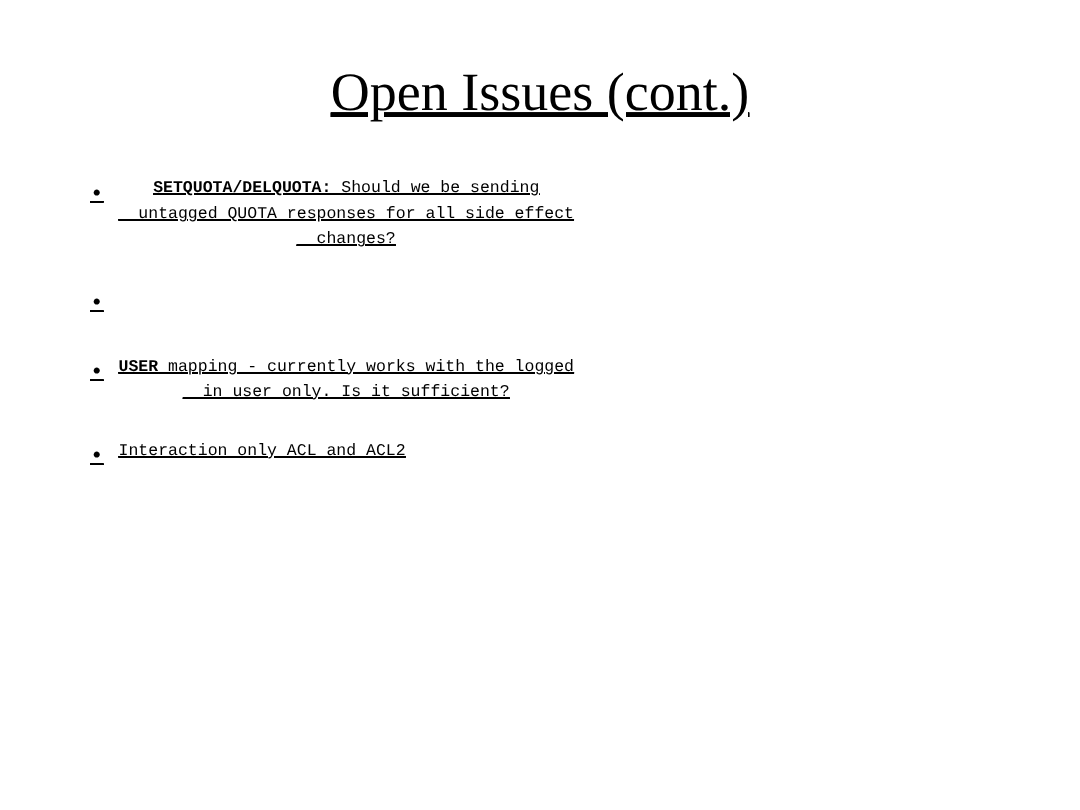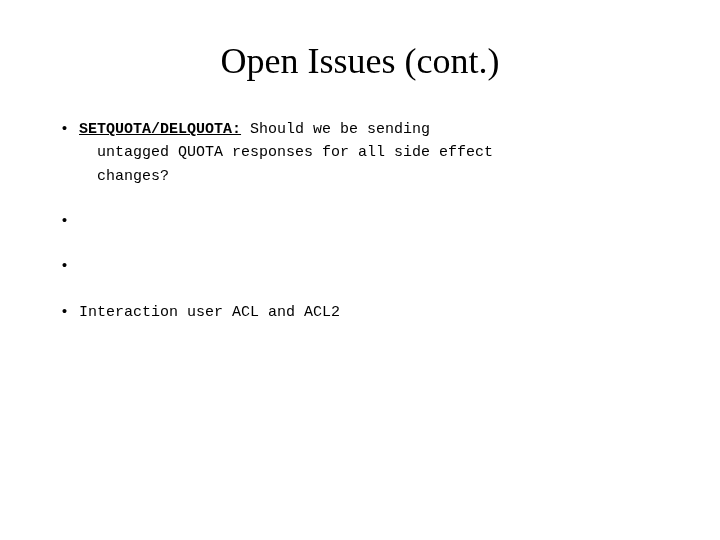--- a/index.html
+++ b/index.html
@@ -1,18 +1,19 @@
 <!DOCTYPE html>
 <html><head>
   <meta charset="utf-8">
   <style>
     * {
       margin: 0;
       padding: 0;
       box-sizing: border-box;
+      text-decoration: underline;
     }
 
     body {
       width: 720px;
       height: 540px;
       background-color: #ffffff;
       font-family: 'Courier New', Courier, monospace;
       overflow: hidden;
     }
 
@@ -50,22 +51,23 @@
     }
 
     .bullet-dot {
       flex-shrink: 0;
       margin-top: 1px;
       font-size: 15px;
     }
 
     .bullet-text {
       font-family: 'Courier New', Courier, monospace;
-      font-size: 15px;
+      font-size: 11px;
       line-height: 1.55;
+      text-align: center;
     }
 
     .bold {
       font-weight: bold;
     }
 
     .underline {
       text-decoration: underline;
     }
   </style>
@@ -84,23 +86,27 @@
         <span> Should we be sending<br>&nbsp;&nbsp;untagged QUOTA responses for all side effect<br>&nbsp;&nbsp;changes?</span>
       </span>
     </li>
 
     <li class="bullet-item">
       <span class="bullet-dot">•</span>
     </li>
 
     <li class="bullet-item">
       <span class="bullet-dot">•</span>
+      <span class="bullet-text">
+        <span class="bold">USER</span>
+        <span> mapping - currently works with the logged<br>&nbsp;&nbsp;in user only. Is it sufficient?</span>
+      </span>
     </li>
 
     <li class="bullet-item">
       <span class="bullet-dot">•</span>
       <span class="bullet-text">
-        <span>Interaction user ACL and ACL2</span>
+        <span>Interaction only ACL and ACL2</span>
       </span>
     </li>
 
   </ul>
 </div>
 
 </body></html>

